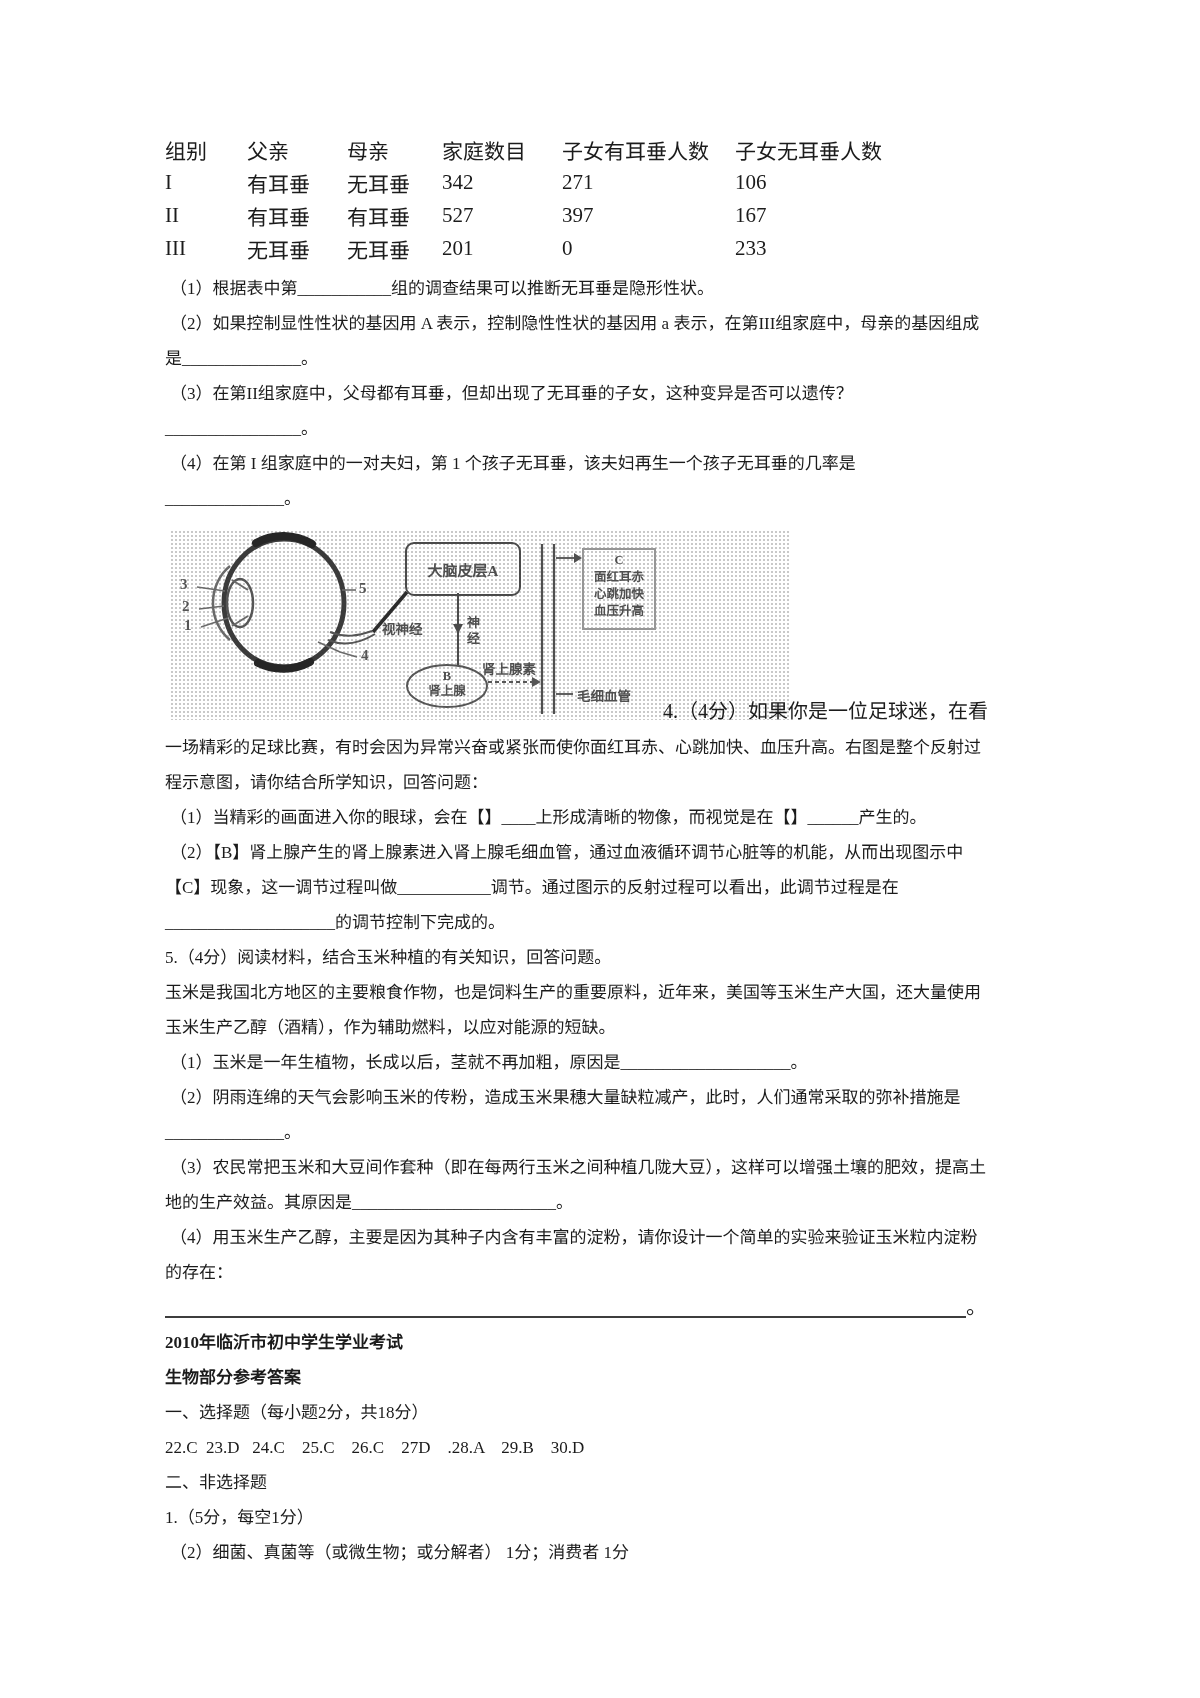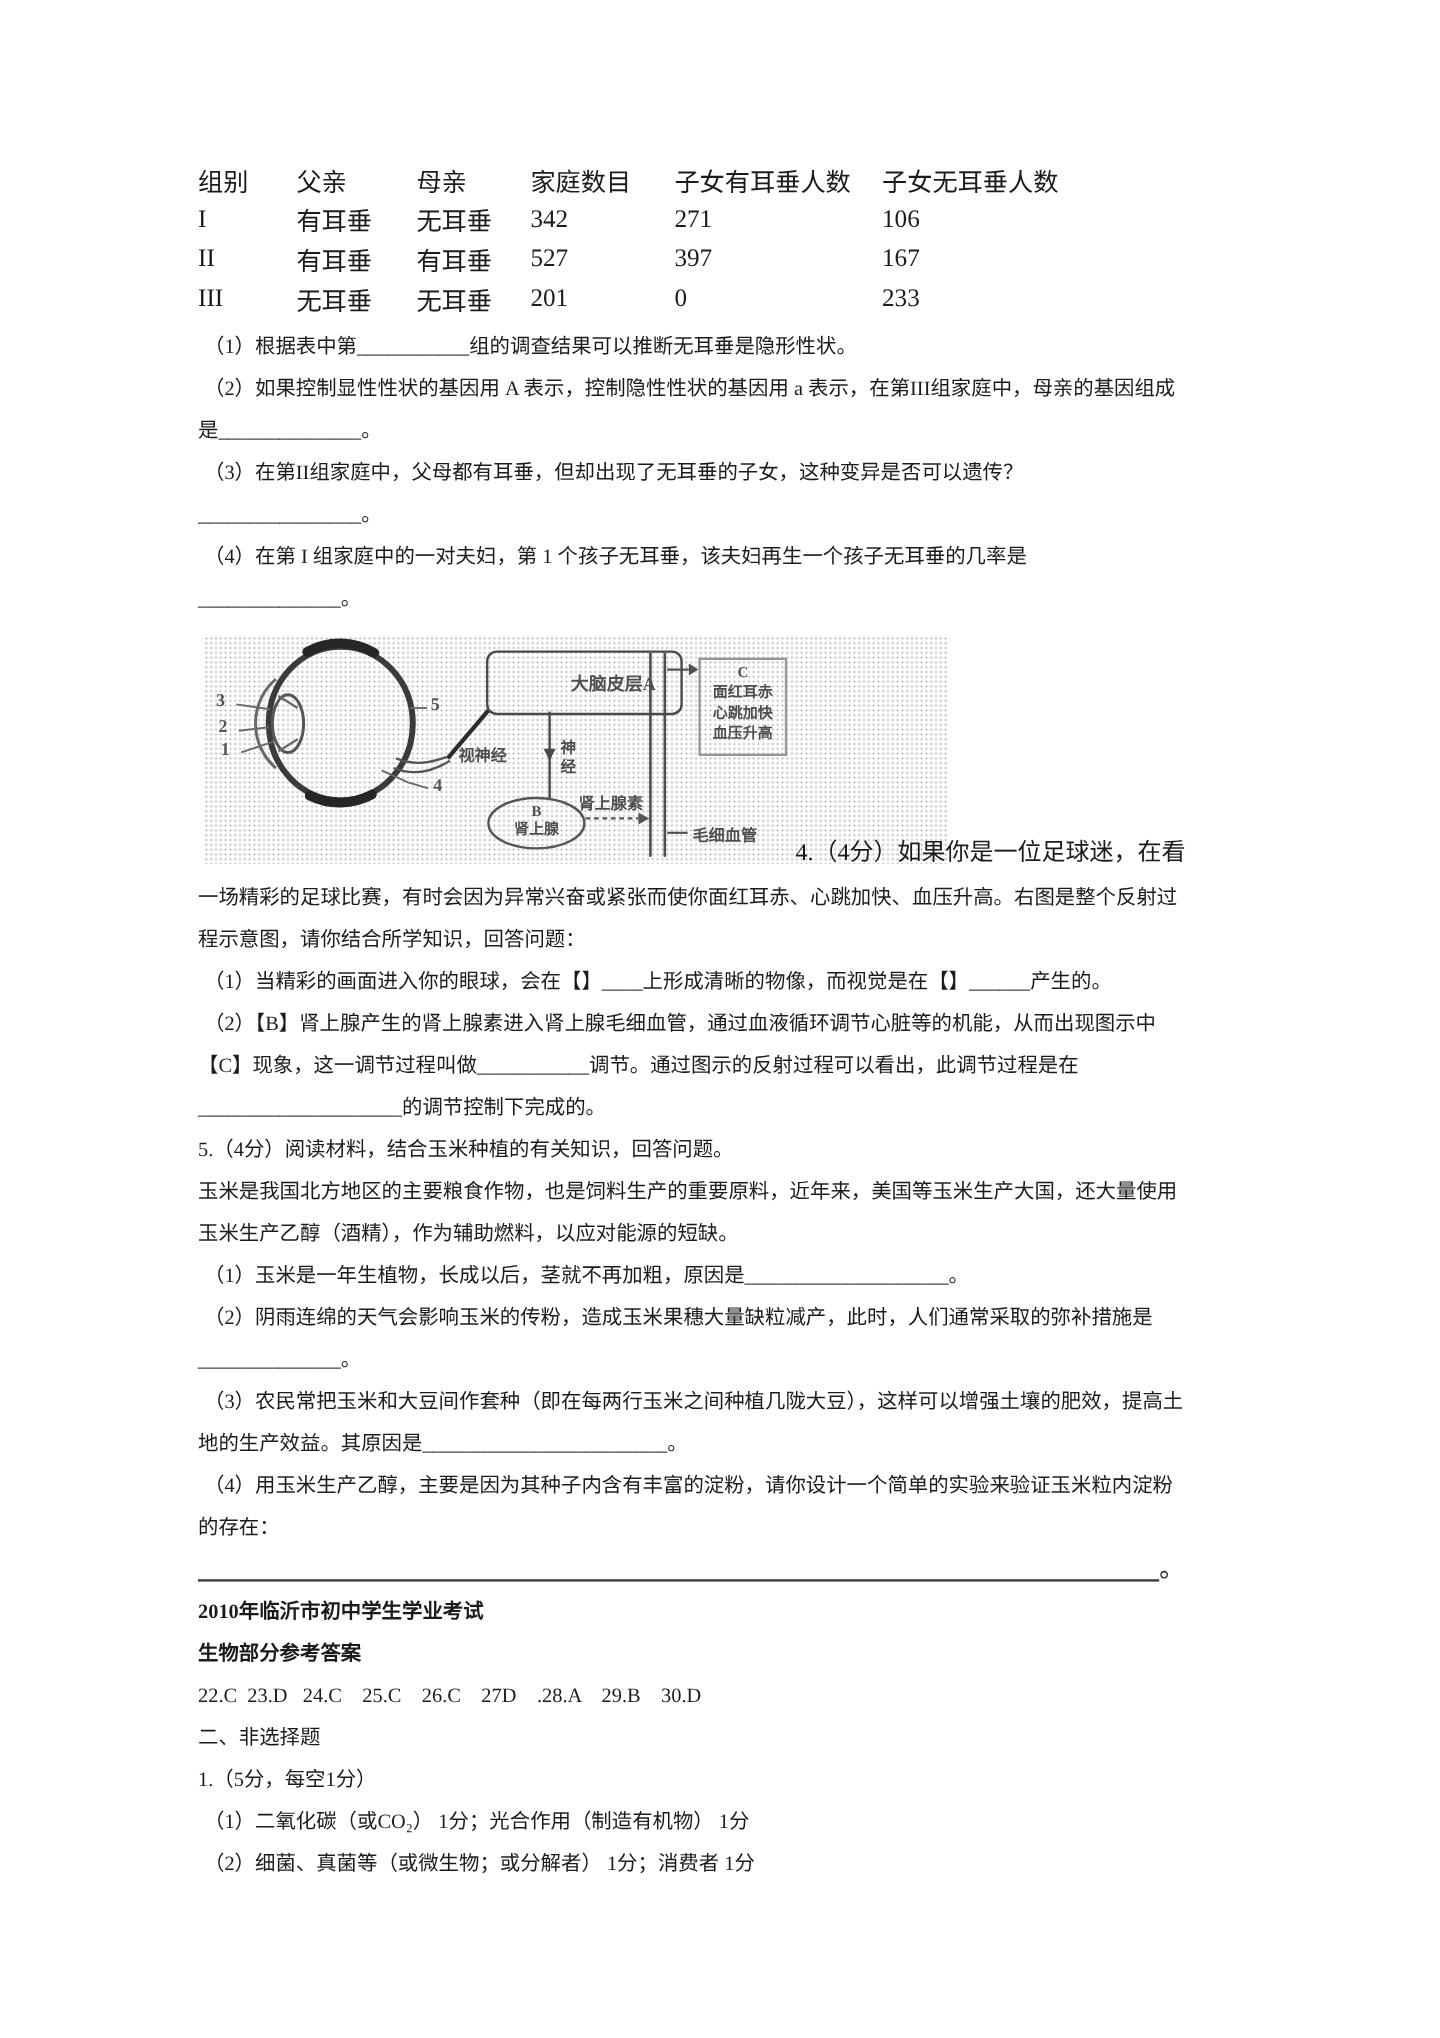--- a/index.html
+++ b/index.html
@@ -24,21 +24,21 @@
   .figure-row{position:relative;height:200px;margin-top:14px;}
   .diagram{position:absolute;left:5px;top:0;width:620px;height:190px;
      background-image:radial-gradient(circle,#c9c9c9 0.9px,transparent 0.9px);
      background-size:4px 4px;}
   .diagram svg{position:absolute;left:0;top:0;}
   .dlabel{position:absolute;color:#4f4f4f;font-weight:bold;white-space:nowrap;}
   .dnum{font-size:15px;color:#555;}
   .small13{font-size:13.5px;}
   .cortex-box{position:absolute;left:235px;top:12px;width:112px;height:50px;
      border:2px solid #4a4a4a;border-radius:9px;display:flex;align-items:center;
-     justify-content:center;font-size:15px;padding-left:48px;}
+     justify-content:center;font-size:15px;}
   .nerve-v{position:absolute;left:293px;top:86px;writing-mode:vertical-rl;
      font-size:13px;letter-spacing:3px;}
   .b-label{position:absolute;left:237px;top:139px;width:80px;text-align:center;
      font-size:12.5px;line-height:15px;}
   .c-box{position:absolute;left:412px;top:18px;width:74px;height:82px;
      border:2px solid #979797;box-sizing:border-box;text-align:center;
      font-size:12.5px;line-height:17px;padding-top:2px;}
   .q4-intro{position:absolute;left:498px;top:164px;width:330px;font-size:20px;}
   
   .ansline{display:flex;align-items:flex-end;height:35px;font-size:21px;line-height:35px;}
@@ -165,19 +165,19 @@
   <p class="qitem">（3）农民常把玉米和大豆间作套种（即在每两行玉米之间种植几陇大豆），这样可以增强土壤的肥效，提高土地的生产效益。其原因是________________________。</p>
   <p class="qitem">（4）用玉米生产乙醇，主要是因为其种子内含有丰富的淀粉，请你设计一个简单的实验来验证玉米粒内淀粉的存在：</p>
 
   <div class="ansline">
     <span class="rule"></span>
     <span>。</span>
   </div>
 
   <p class="boldline">2010年临沂市初中学生学业考试</p>
   <p class="boldline">生物部分参考答案</p>
+  <p>一、选择题（每小题2分，共18分）</p>
   <p class="pre">22.C  23.D   24.C    25.C    26.C    27D    .28.A    29.B    30.D</p>
   <p>二、非选择题</p>
   <p>1.（5分，每空1分）</p>
-  <p class="qitem">（1）二氧化碳（或CO₂） 1分；光合作用（制造有机物） 1分</p>
   <p class="qitem">（2）细菌、真菌等（或微生物；或分解者） 1分；消费者 1分</p>
 
 </div>
 
 </body></html>

